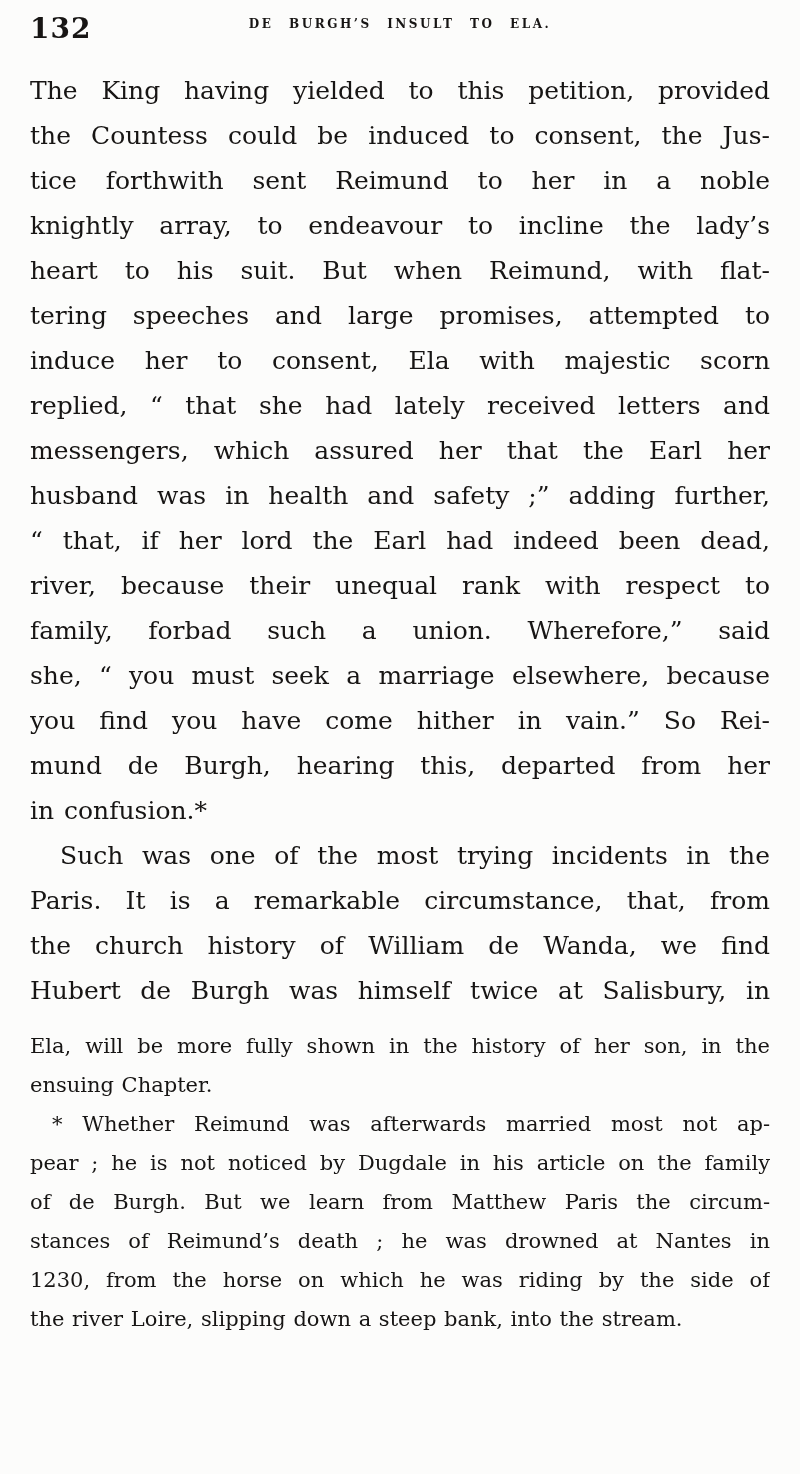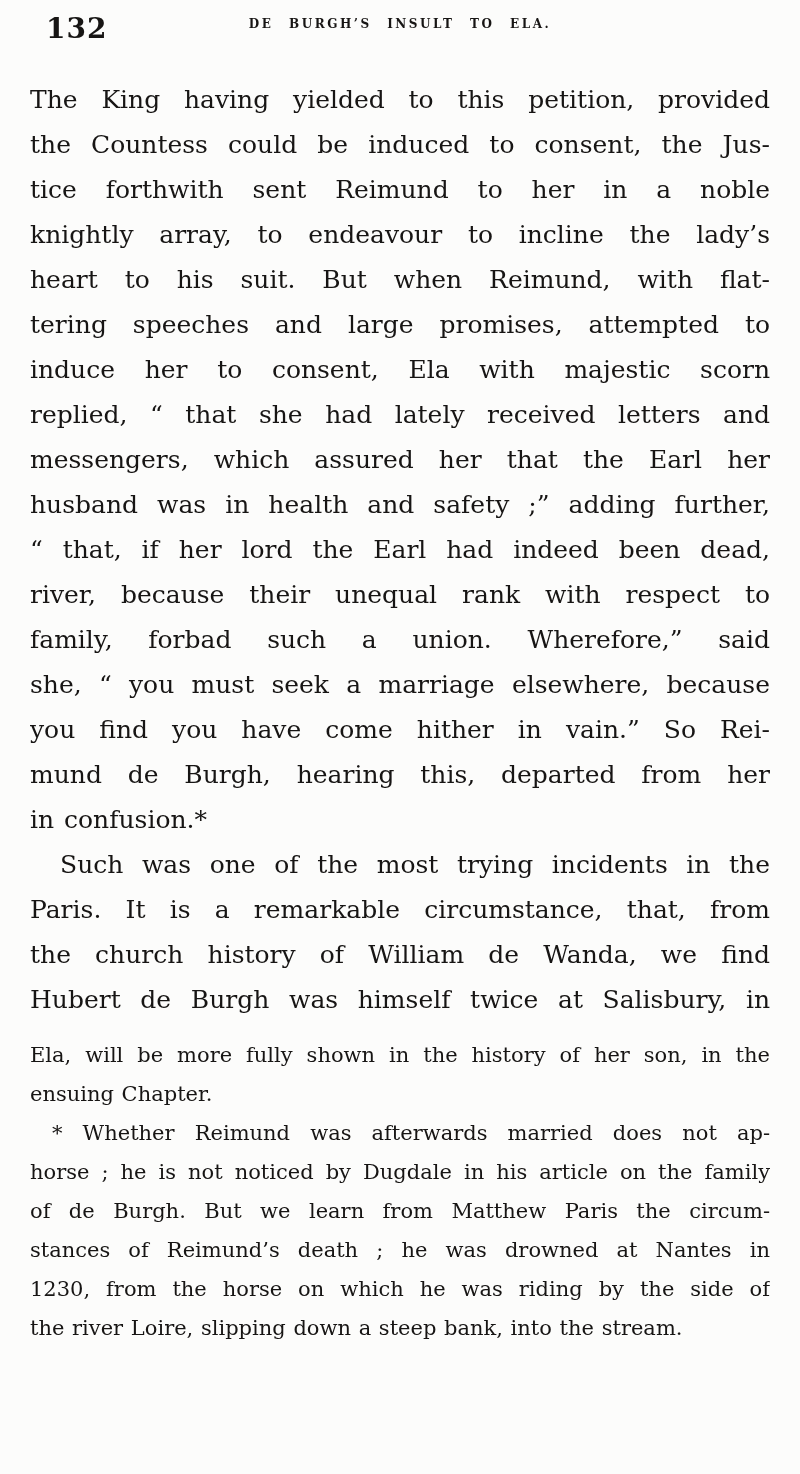--- a/index.html
+++ b/index.html
@@ -11,32 +11,32 @@
     margin: 0;
     background: #fcfcfb;
     color: #171514;
     font-family: "DejaVu Serif", "Liberation Serif", serif;
     padding: 10px 30px 0 30px;
     box-sizing: border-box;
     overflow: hidden;
   }
   .header { position: relative; height: 38px; margin-top: 2px; }
   .page-number {
-    position: absolute; left: 16px; top: 0;
+    position: absolute; left: 0; top: 0;
     font-size: 28px; font-weight: bold; letter-spacing: 1px;
   }
   .running-title {
     text-align: center;
     font-size: 12px;
     font-weight: 600;
     letter-spacing: 2.5px;
     word-spacing: 9px;
     padding-top: 5px;
   }
-  .body-text { margin-top: 27px; }
+  .body-text { margin-top: 18px; }
   .bl {
     font-size: 25px;
     line-height: 45px;
     height: 45px;
     text-align: justify;
     text-align-last: justify;
     overflow: hidden;
     word-spacing: 2px;
   }
   .footnote { margin-top: 14px; }
@@ -96,22 +96,22 @@
   </div>
 
   <div class="footnote">
 
     <div>
       <div class="fl">Ela, will be more fully shown in the history of her son, in the</div>
       <div class="fl end">ensuing Chapter.</div>
     </div>
 
     <div>
-      <div class="fl indent-sm">* Whether Reimund was afterwards married does not ap-</div>
-      <div class="fl">horse ; he is not noticed by Dugdale in his article on the family</div>
+      <div class="fl indent-sm">* Whether Reimund was afterwards married most not ap-</div>
+      <div class="fl">pear ; he is not noticed by Dugdale in his article on the family</div>
       <div class="fl">of de Burgh. But we learn from Matthew Paris the circum-</div>
       <div class="fl">stances of Reimund’s death ; he was drowned at Nantes in</div>
       <div class="fl">1230, from the horse on which he was riding by the side of</div>
       <div class="fl end">the river Loire, slipping down a steep bank, into the stream.</div>
     </div>
 
   </div>
 
 </div>
 

